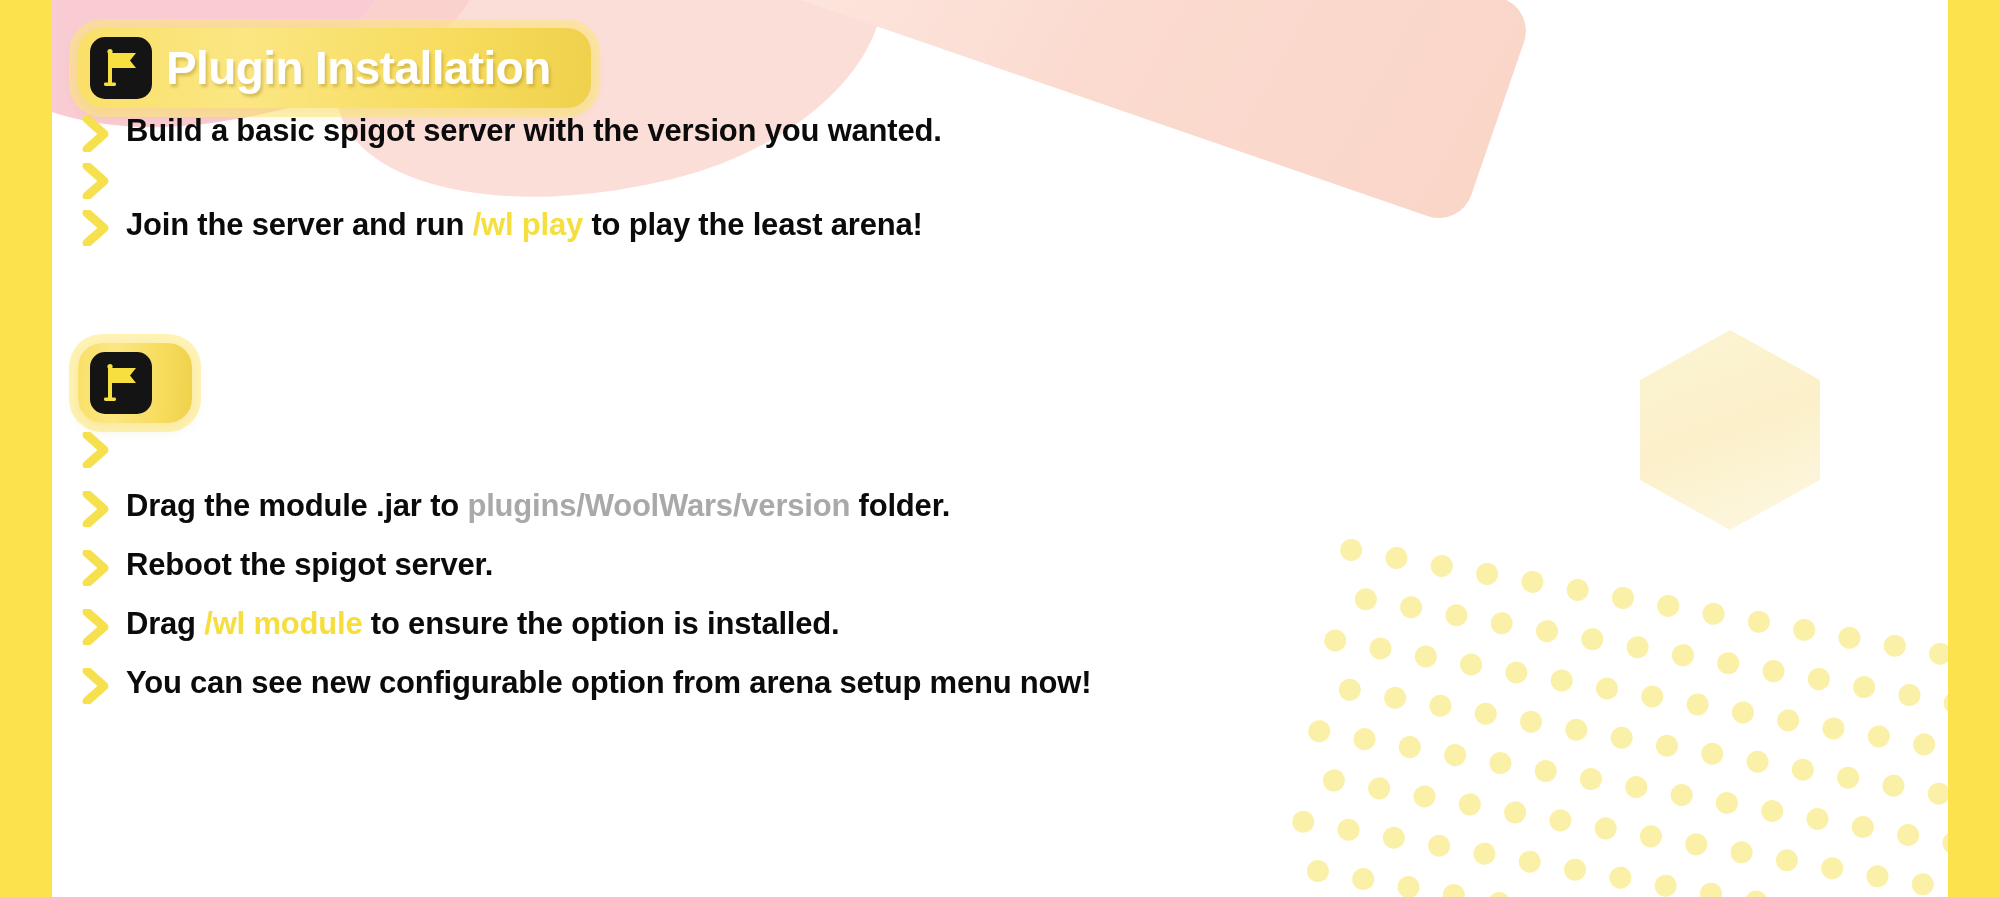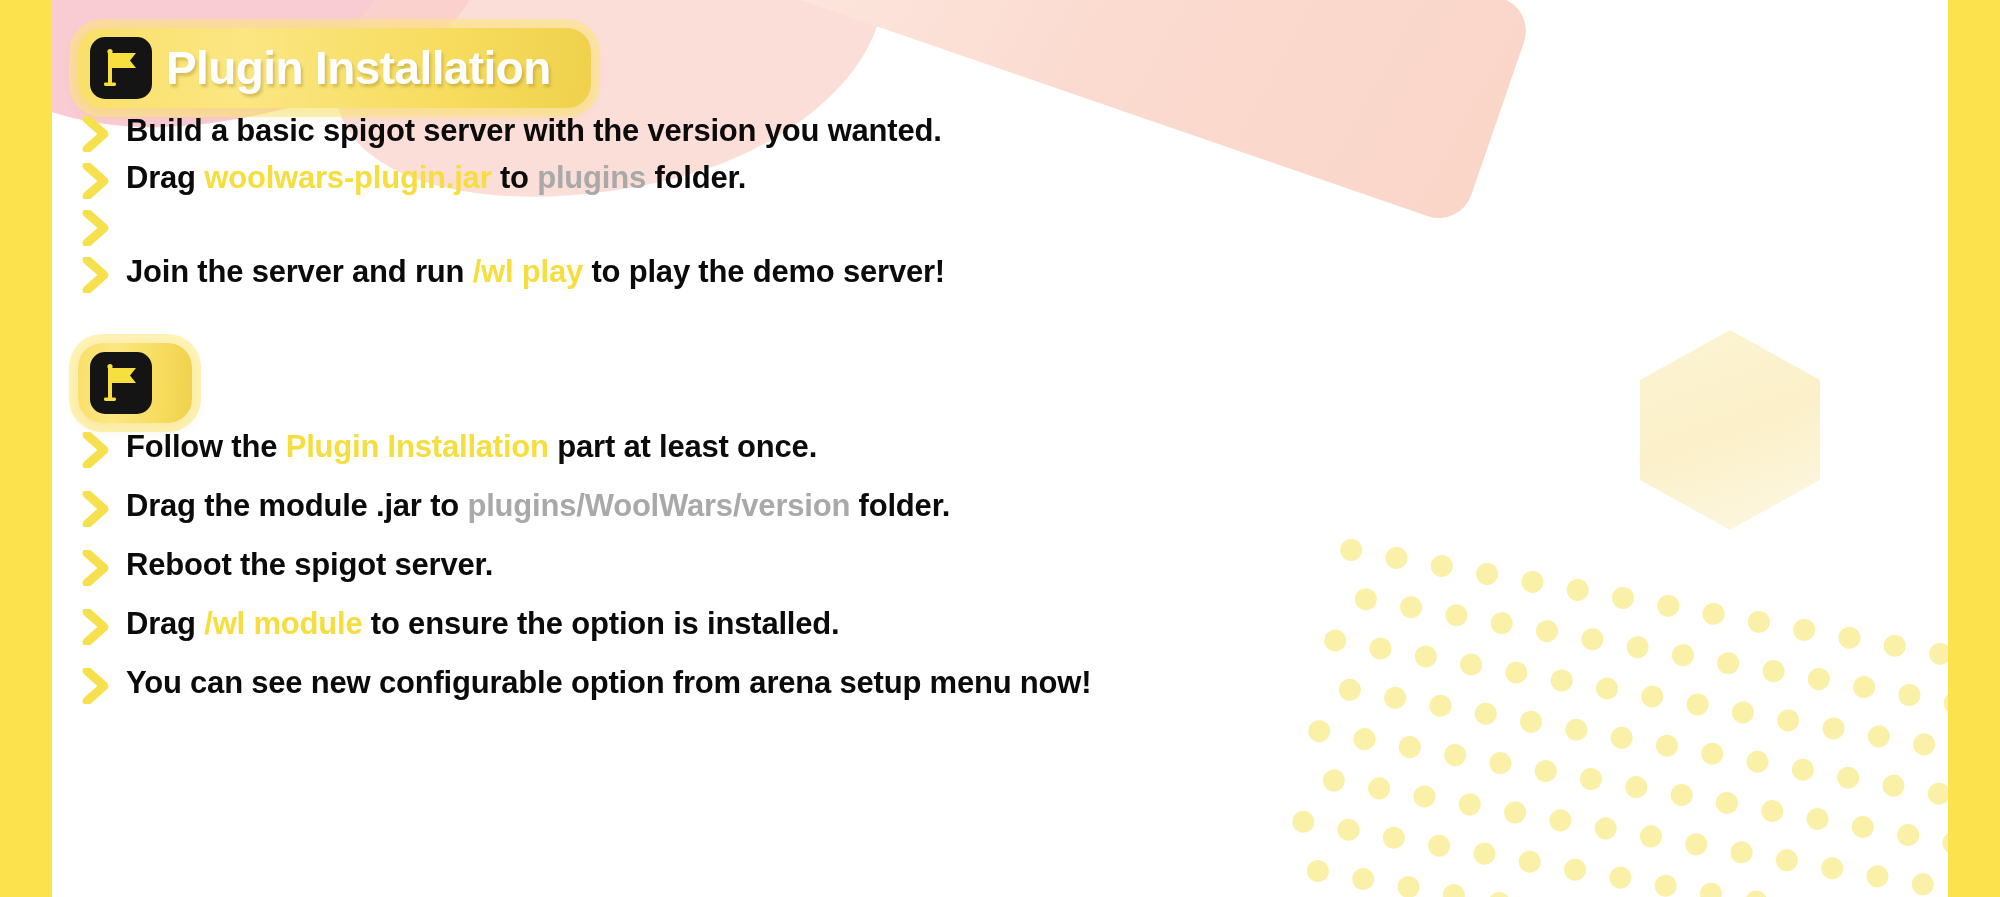--- a/index.html
+++ b/index.html
@@ -285,36 +285,28 @@
             </svg>
           </span>
           <span class="item-text"><span>Build a basic spigot server with the version you wanted.</span></span>
         </div>
         <div class="list-item">
           <span class="chev">
             <svg width="30" height="36" viewBox="0 0 30 36" aria-hidden="true">
               <path d="M5 3 L22 18 L5 33" stroke="#F7E04E" stroke-width="9" stroke-linecap="round" stroke-linejoin="round" fill="none"></path>
             </svg>
           </span>
-          <span class="item-text"><span>Drag </span><span class="hl-yellow">woolwars-plugin.jar</span><span> to </span><span class="hl-grey">plugins</span><span> folder.</span></span>
-        </div>
-        <div class="list-item">
-          <span class="chev">
-            <svg width="30" height="36" viewBox="0 0 30 36" aria-hidden="true">
-              <path d="M5 3 L22 18 L5 33" stroke="#F7E04E" stroke-width="9" stroke-linecap="round" stroke-linejoin="round" fill="none"></path>
-            </svg>
-          </span>
-        </div>
-        <div class="list-item">
-          <span class="chev">
-            <svg width="30" height="36" viewBox="0 0 30 36" aria-hidden="true">
-              <path d="M5 3 L22 18 L5 33" stroke="#F7E04E" stroke-width="9" stroke-linecap="round" stroke-linejoin="round" fill="none"></path>
-            </svg>
-          </span>
-          <span class="item-text"><span>Join the server and run </span><span class="hl-yellow">/wl play</span><span> to play the demo server!</span></span>
+        </div>
+        <div class="list-item">
+          <span class="chev">
+            <svg width="30" height="36" viewBox="0 0 30 36" aria-hidden="true">
+              <path d="M5 3 L22 18 L5 33" stroke="#F7E04E" stroke-width="9" stroke-linecap="round" stroke-linejoin="round" fill="none"></path>
+            </svg>
+          </span>
+          <span class="item-text"><span>Join the server and run </span><span class="hl-yellow">/wl play</span><span> to play the least arena!</span></span>
         </div>
       </div>
       <div class="badge-wrap" style="left: 26px; top: 343px;">
         <div class="badge">
           <div class="badge-icon">
             <svg width="42" height="42" viewBox="0 0 42 42" aria-hidden="true">
               <rect x="8" y="4" width="4" height="34" rx="1.6" fill="#F7DF3F"></rect>
               <circle cx="10" cy="4.5" r="2.6" fill="#F7DF3F"></circle>
               <rect x="4" y="35.5" width="12" height="3.4" rx="1.4" fill="#F7DF3F"></rect>
               <path d="M12 6 L36 6 L30 13.5 L36 21 L12 21 Z" fill="#F7DF3F"></path>
@@ -322,21 +314,20 @@
           </div>
         </div>
       </div>
       <div class="list loose" style="left: 30px; top: 428px;">
         <div class="list-item">
           <span class="chev">
             <svg width="30" height="36" viewBox="0 0 30 36" aria-hidden="true">
               <path d="M5 3 L22 18 L5 33" stroke="#F7E04E" stroke-width="9" stroke-linecap="round" stroke-linejoin="round" fill="none"></path>
             </svg>
           </span>
-          <span class="item-text"><span>Follow the </span><span class="hl-yellow">Plugin Installation</span><span> part at least once.</span></span>
         </div>
         <div class="list-item">
           <span class="chev">
             <svg width="30" height="36" viewBox="0 0 30 36" aria-hidden="true">
               <path d="M5 3 L22 18 L5 33" stroke="#F7E04E" stroke-width="9" stroke-linecap="round" stroke-linejoin="round" fill="none"></path>
             </svg>
           </span>
           <span class="item-text"><span>Drag the module .jar to </span><span class="hl-grey">plugins/WoolWars/version</span><span> folder.</span></span>
         </div>
         <div class="list-item">

